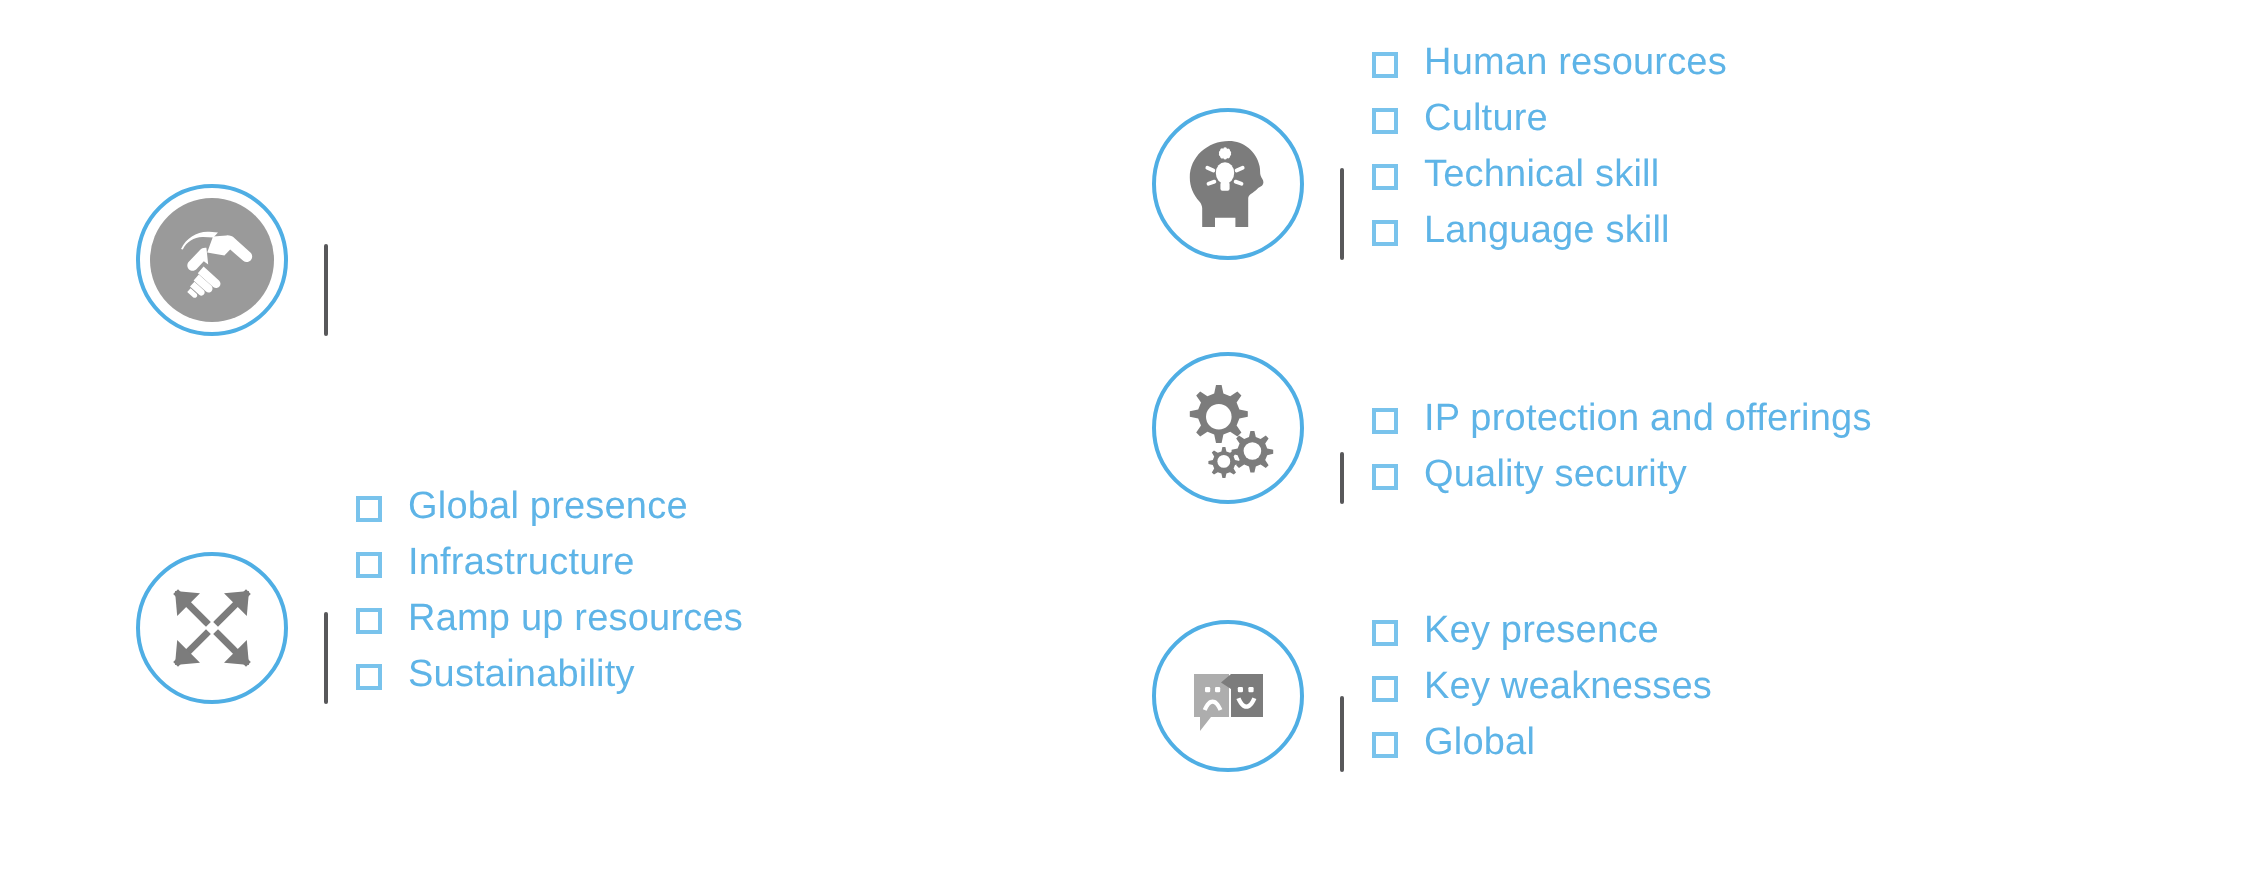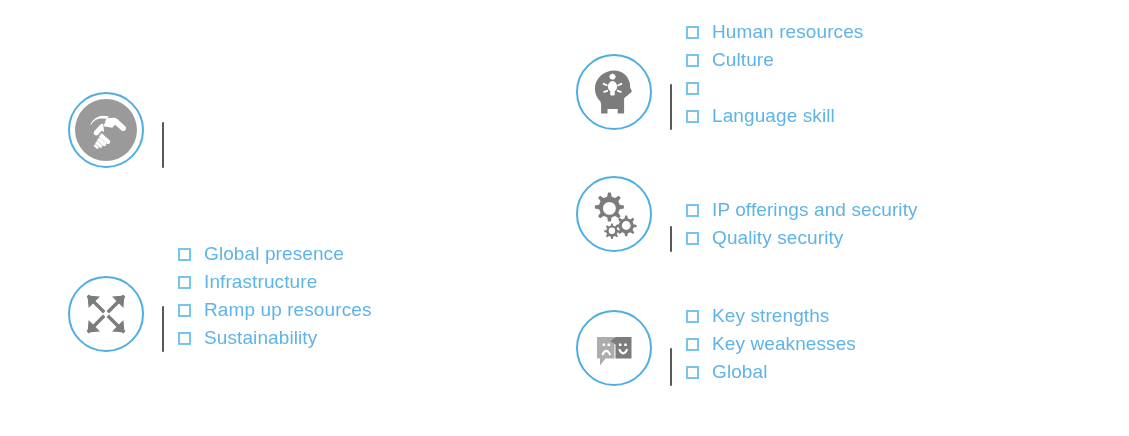--- a/index.html
+++ b/index.html
@@ -175,20 +175,21 @@
       <div class="item">
         <span class="checkbox"></span>
         <span class="item-label">Human resources</span>
       </div>
       <div class="item">
         <span class="checkbox"></span>
         <span class="item-label">Culture</span>
       </div>
       <div class="item">
         <span class="checkbox"></span>
+        <span class="item-label">Technical skill</span>
       </div>
       <div class="item">
         <span class="checkbox"></span>
         <span class="item-label">Language skill</span>
       </div>
     </div>
   </div>
 
   <div class="group" id="group-process">
     <div class="icon-circle">
@@ -200,21 +201,21 @@
           <circle cx="48.2" cy="47.5" r="4.4" fill="#FFFFFF"></circle>
           <path d="M33.2 45.5l1.5 0 .5 2.2 1.8 .7 1.9-1.2 1.1 1.1 -1.2 1.9 .7 1.8 2.2 .5 0 1.5 -2.2 .5 -.7 1.8 1.2 1.9 -1.1 1.1 -1.9-1.2 -1.8 .7 -.5 2.2 -1.5 0 -.5-2.2 -1.8-.7 -1.9 1.2 -1.1-1.1 1.2-1.9 -.7-1.8 -2.2-.5 0-1.5 2.2-.5 .7-1.8 -1.2-1.9 1.1-1.1 1.9 1.2 1.8-.7z"></path>
           <circle cx="33.9" cy="52.7" r="3.2" fill="#FFFFFF"></circle>
         </g>
       </svg>
     </div>
     <div class="divider h2"></div>
     <div class="items">
       <div class="item">
         <span class="checkbox"></span>
-        <span class="item-label">IP offerings and security</span>
+        <span class="item-label">IP protection and offerings</span>
       </div>
       <div class="item">
         <span class="checkbox"></span>
         <span class="item-label">Quality security</span>
       </div>
     </div>
   </div>
 
   <div class="group" id="group-feedback">
     <div class="icon-circle">
@@ -232,21 +233,21 @@
           <rect x="40.9" y="31.5" width="2.6" height="2.6" rx=".6"></rect>
           <rect x="46.2" y="31.5" width="2.6" height="2.6" rx=".6"></rect>
           <path d="M40.2 37.5c1.4 3.3 3 4.9 5 4.9s3.6-1.6 5-4.9l-2-.8c-1 2.3-2 3.5-3 3.5s-2-1.2-3-3.5z"></path>
         </g>
       </svg>
     </div>
     <div class="divider h3"></div>
     <div class="items">
       <div class="item">
         <span class="checkbox"></span>
-        <span class="item-label">Key strengths</span>
+        <span class="item-label">Key presence</span>
       </div>
       <div class="item">
         <span class="checkbox"></span>
         <span class="item-label">Key weaknesses</span>
       </div>
       <div class="item">
         <span class="checkbox"></span>
         <span class="item-label">Global</span>
       </div>
     </div>

